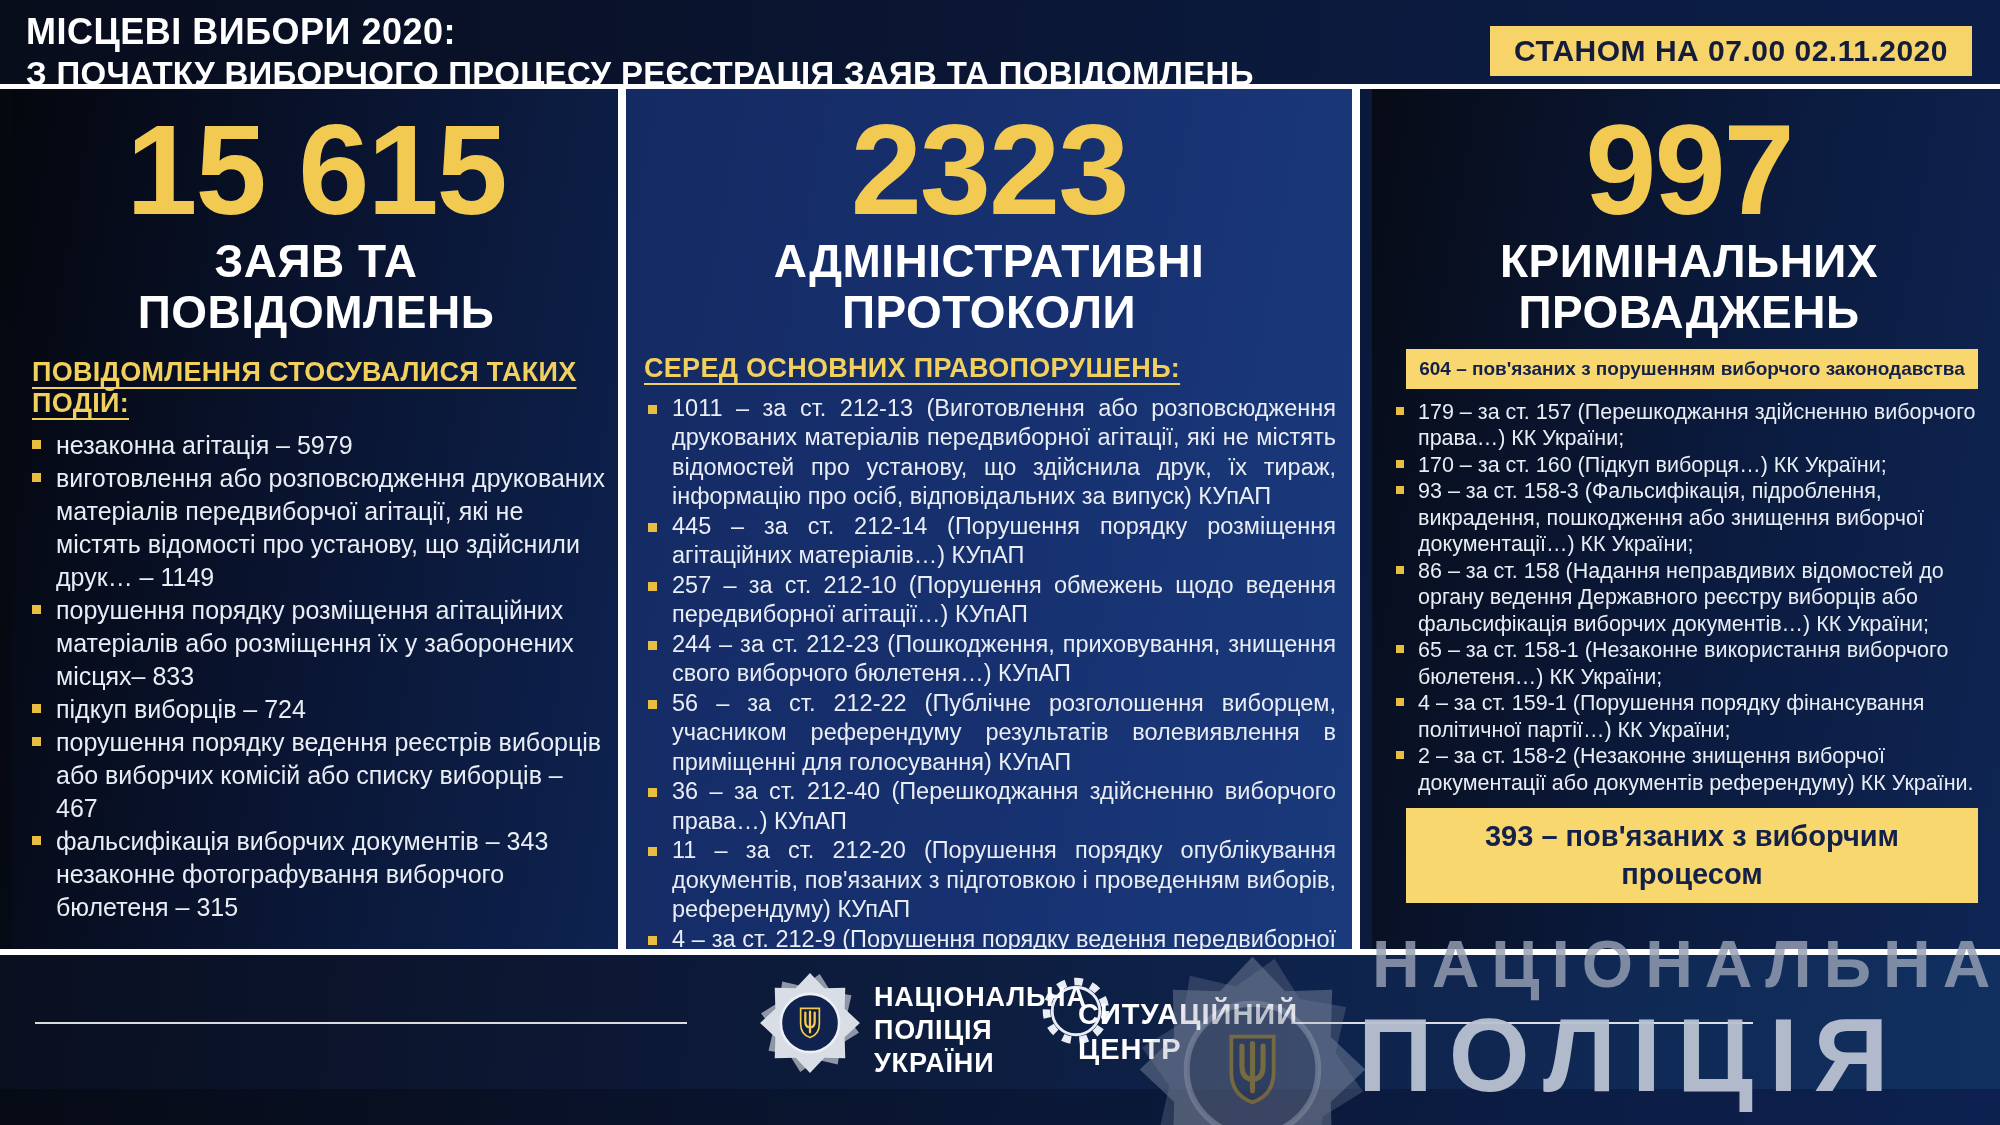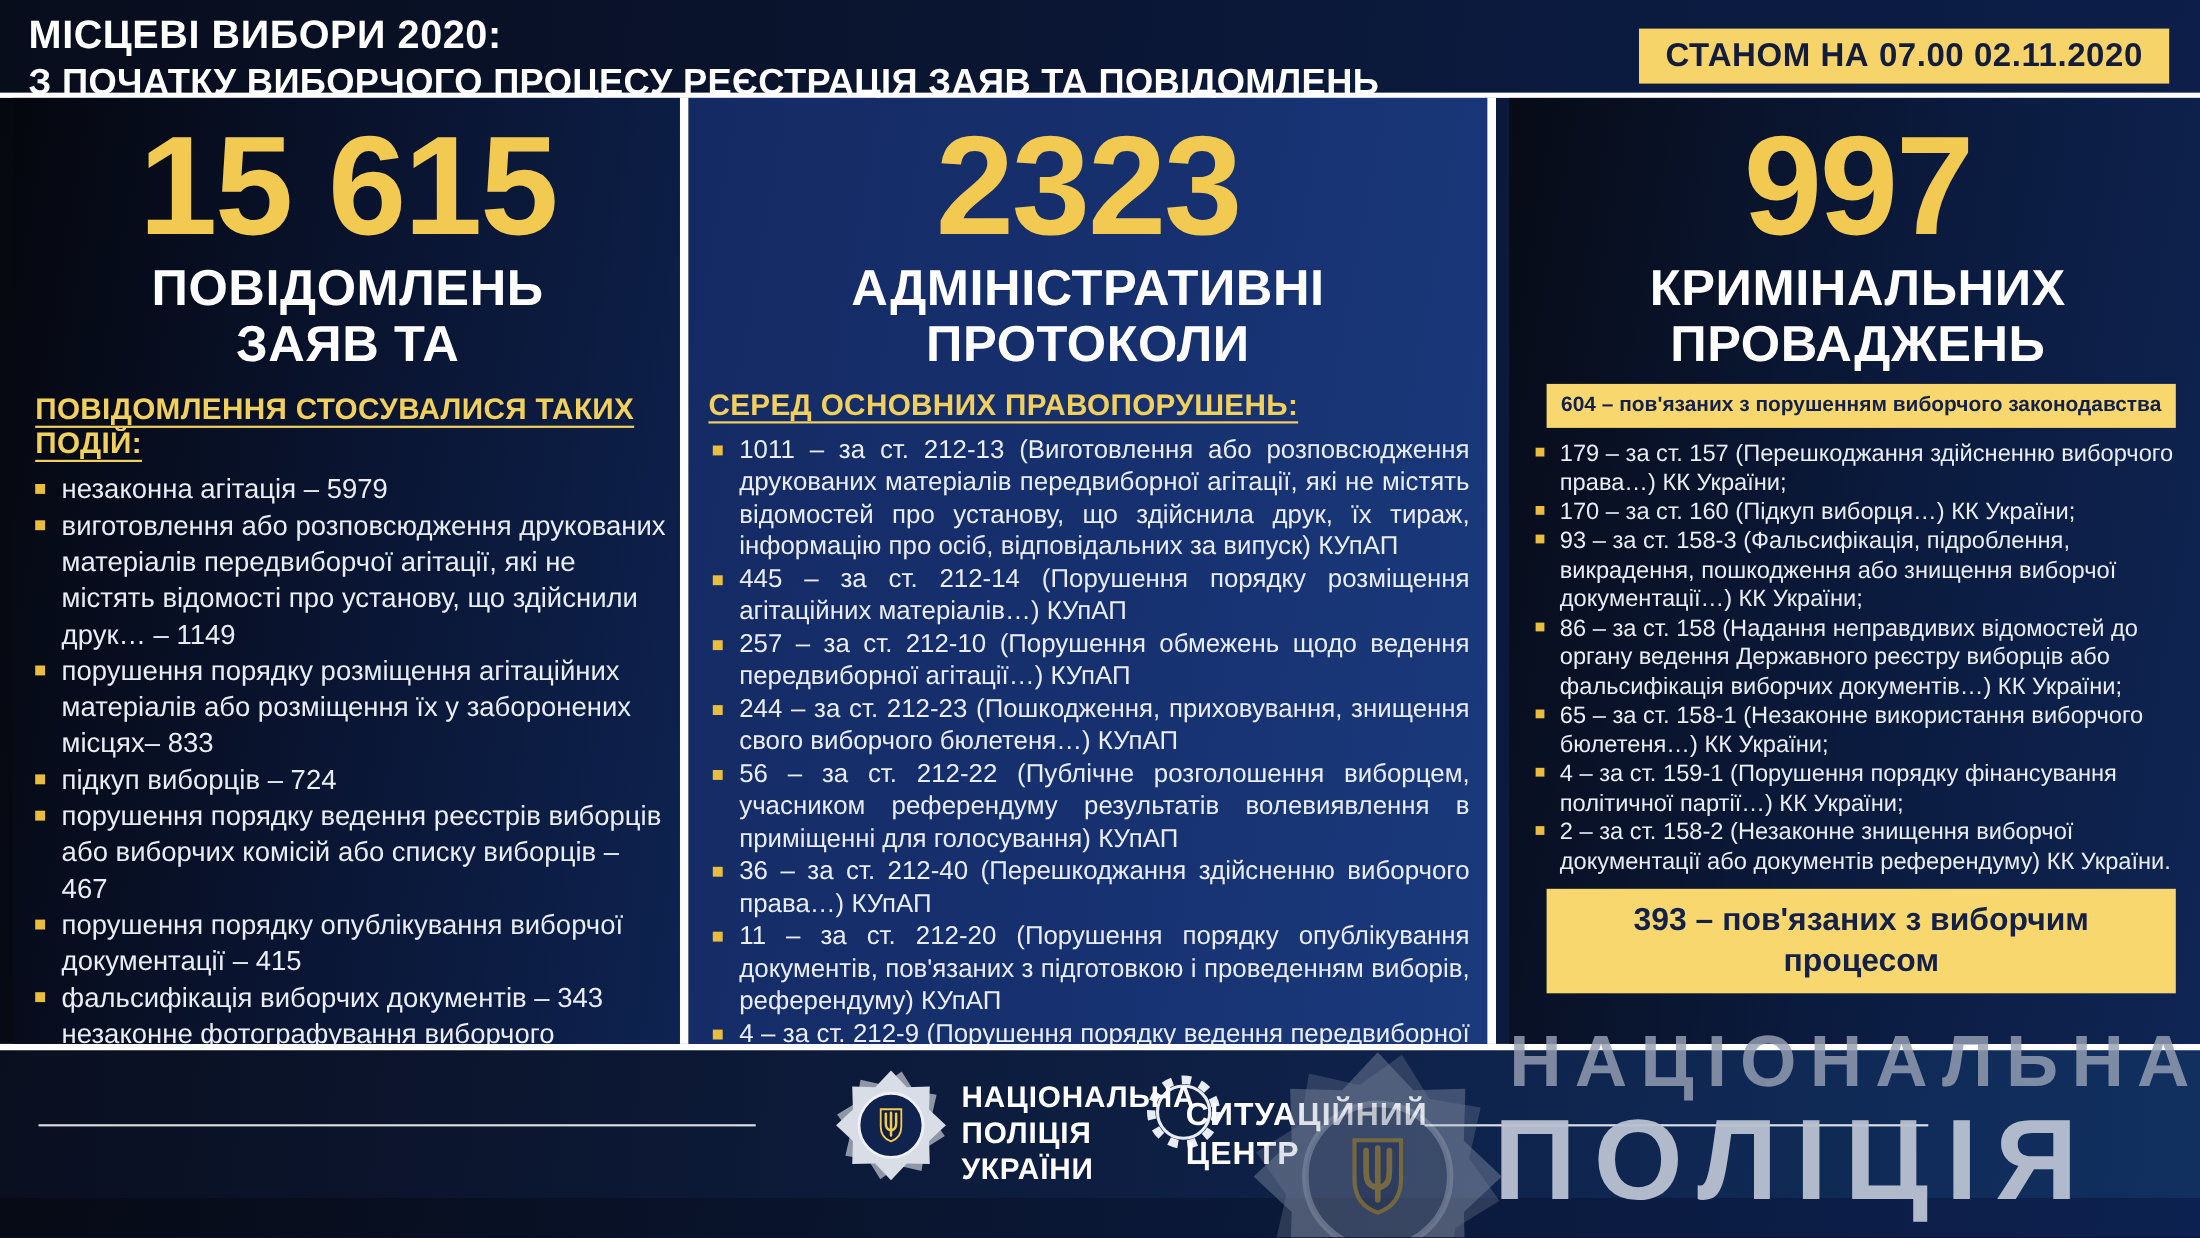--- a/index.html
+++ b/index.html
@@ -170,31 +170,31 @@
     </div>
     <div class="status-badge">СТАНОМ НА 07.00 02.11.2020</div>
   </div>
   <div class="hline h1"></div>
 
   <div class="main">
 
     <section class="panel side left-p">
       <div class="big-number">15 615</div>
       <div class="panel-label">
+        <div>ЗАЯВ ТА</div>
         <div>ПОВІДОМЛЕНЬ</div>
-        <div>ЗАЯВ ТА</div>
       </div>
       <span class="sec-heading">ПОВІДОМЛЕННЯ СТОСУВАЛИСЯ ТАКИХ ПОДІЙ:</span>
       <ul class="blist">
         <li><span class="sq"></span><span>незаконна агітація – 5979</span></li>
         <li><span class="sq"></span><span>виготовлення або розповсюдження друкованих матеріалів передвиборчої агітації, які не містять відомості про установу, що здійснили друк… – 1149</span></li>
         <li><span class="sq"></span><span>порушення порядку розміщення агітаційних матеріалів або розміщення їх у заборонених місцях– 833</span></li>
         <li><span class="sq"></span><span>підкуп виборців – 724</span></li>
         <li><span class="sq"></span><span>порушення порядку ведення реєстрів виборців або виборчих комісій або списку виборців – 467</span></li>
-        <li><span class="sq"></span><span>порушення порядку опублікування виборчої документації – 415</span></li>
+        <li><span class="sq"></span></li>
         <li><span class="sq"></span><span>фальсифікація виборчих документів – 343</span></li>
         <li class="no-sq"><span>незаконне фотографування виборчого бюлетеня – 315</span></li>
       </ul>
     </section>
 
     <div class="vline"></div>
 
     <section class="panel mid">
       <div class="big-number">2323</div>
       <div class="panel-label">

